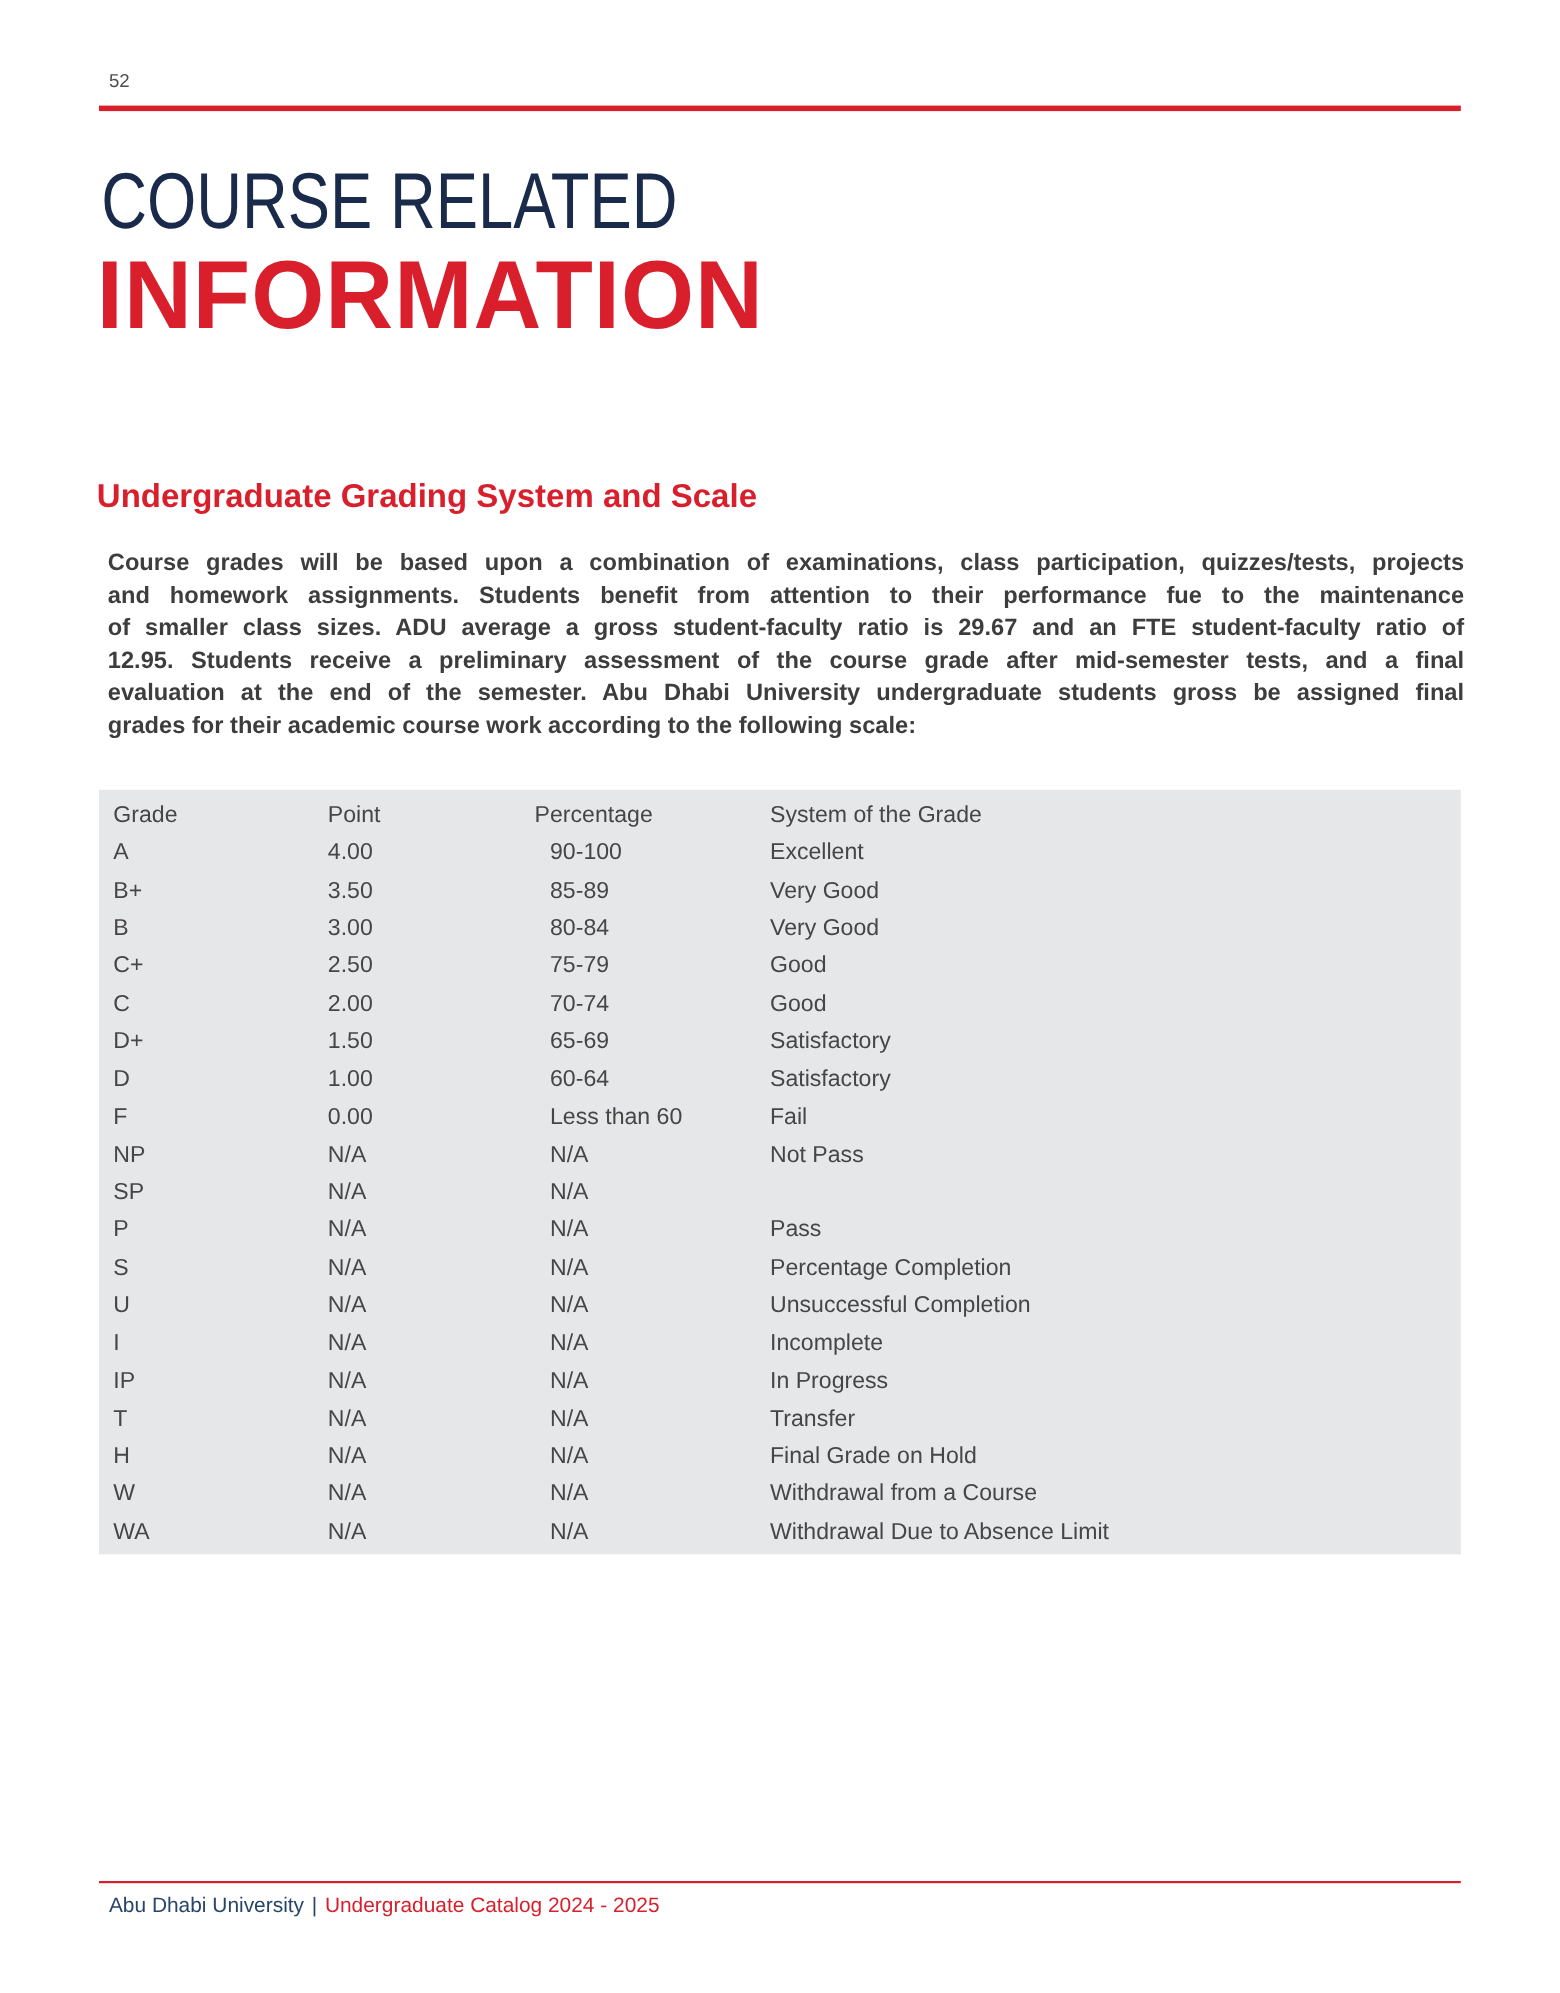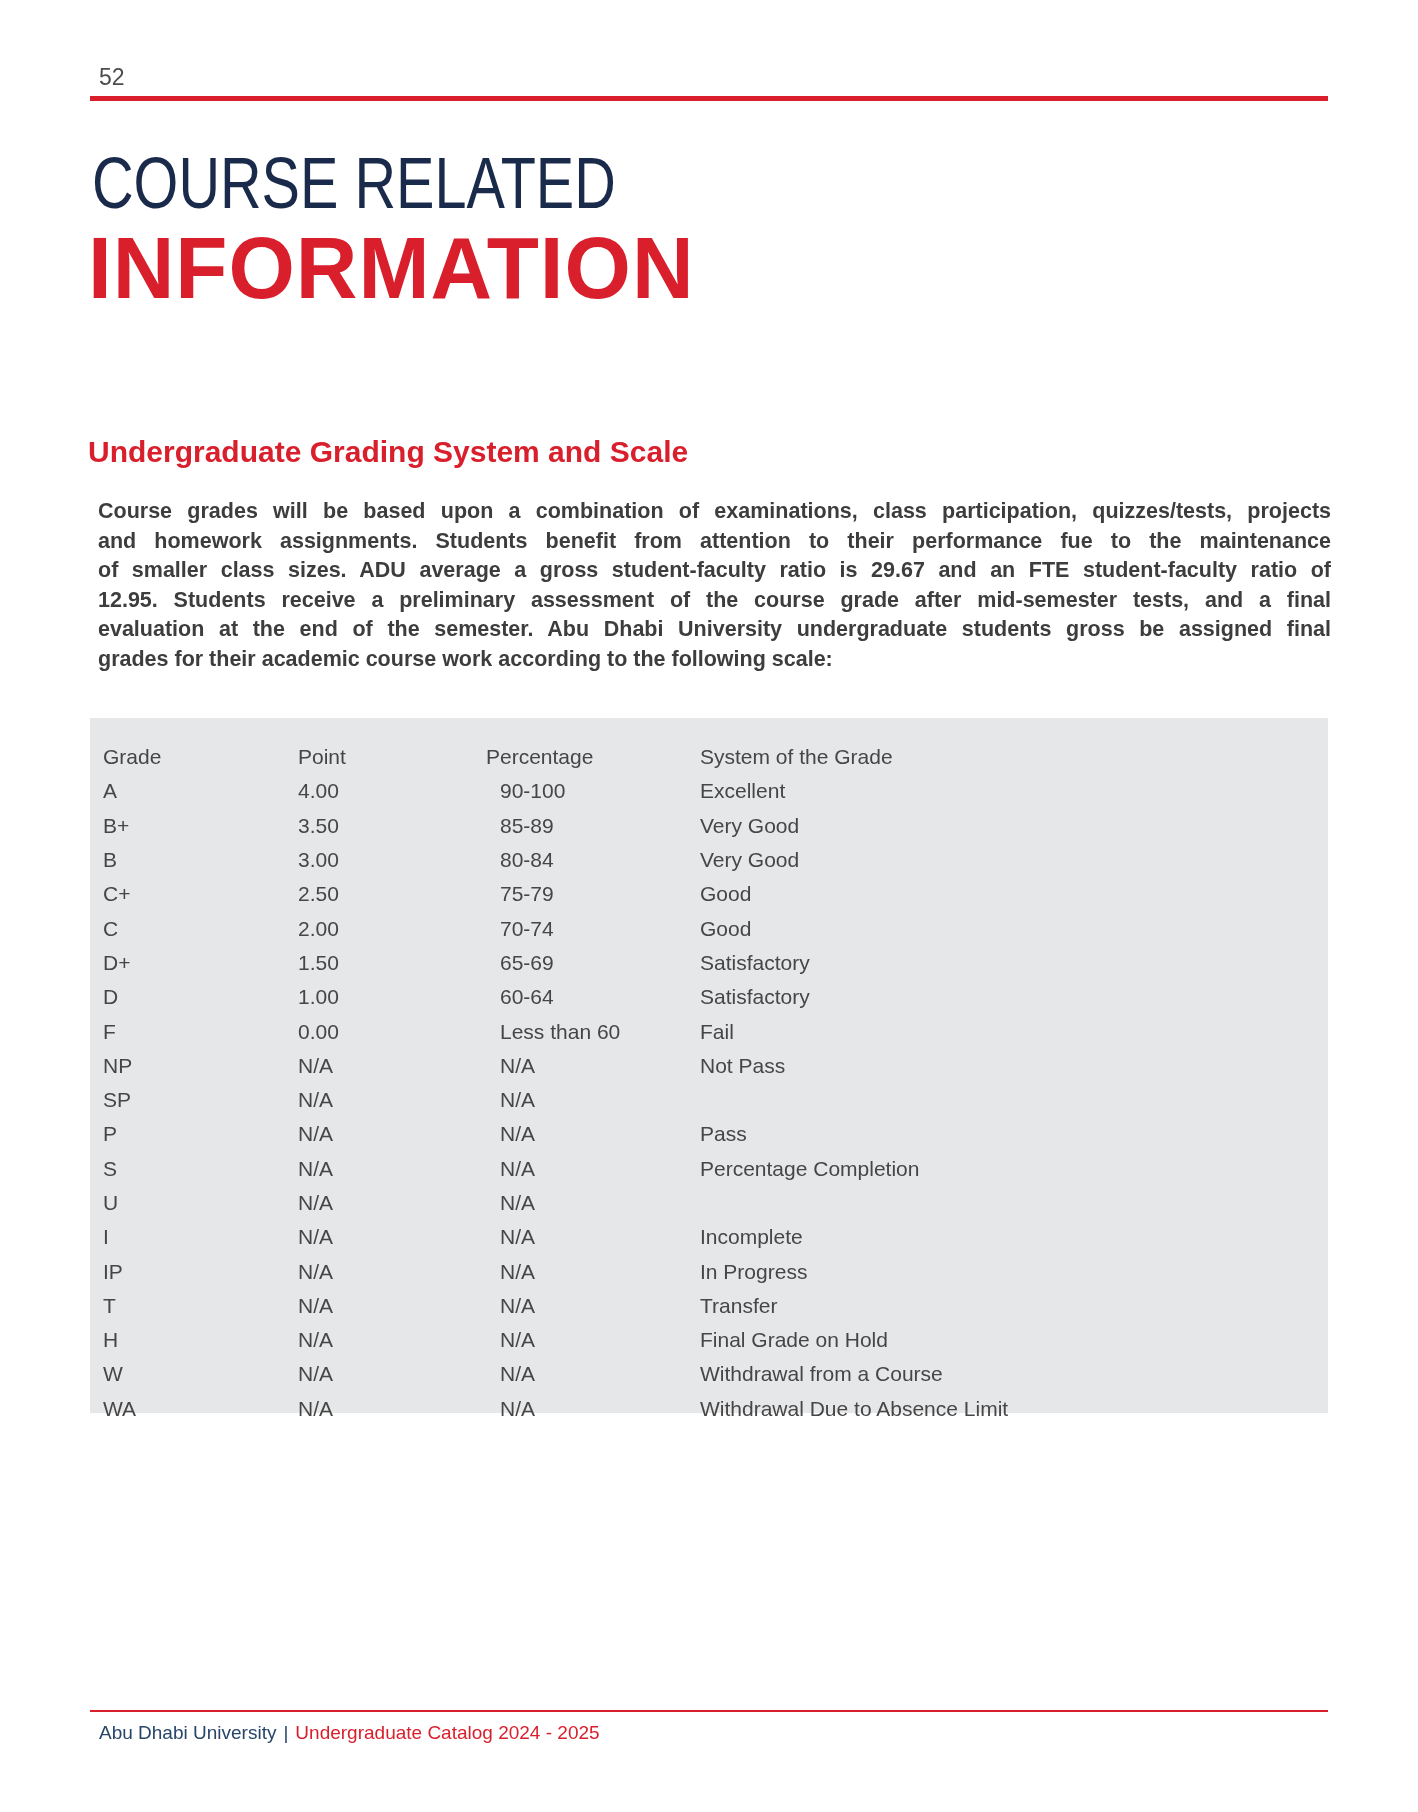--- a/index.html
+++ b/index.html
@@ -6,21 +6,21 @@
   html,body { background:#ffffff; }
   body {
     width:1418px; height:1812px;
     font-family:"Liberation Sans", sans-serif;
     position:relative;
     overflow:hidden;
   }
 
   .page-number {
     position:absolute; left:99px; top:64px;
-    font-size:23px; color:#4d4d4d;
+    font-size:17px; color:#4d4d4d;
   }
   .top-rule {
     position:absolute; left:90px; top:96px;
     width:1238px; height:5px; background:var(--red);
   }
 
   .title-line1 {
     position:absolute; left:92px; top:147px;
     font-size:72px; font-weight:400; line-height:1;
     color:var(--navy); white-space:nowrap;
@@ -43,21 +43,21 @@
     position:absolute; left:98px; top:497px; width:1233px;
     font-size:21.5px; line-height:29.6px; color:var(--body-text);font-weight:bold;
   }
   .pline { text-align:justify; text-align-last:justify; }
   .pline.last { text-align-last:left; }
 
   .gtable {
     position:absolute; left:90px; top:718px;
     width:1238px; height:695px;
     background:var(--table-bg);
-    padding-top:22px;
+    padding-top:6px;
     font-size:21px; color:#464646;
   }
   .trow {
     display:grid;
     grid-template-columns:195px 202px 200px 1fr;
     height:34.3px; align-items:center;
     padding-left:13px;
   }
   .tcell { white-space:nowrap; }
   .hdr2 { margin-left:-14px; }
@@ -172,20 +172,21 @@
         <div class="trow">
           <div class="tcell">S</div>
           <div class="tcell">N/A</div>
           <div class="tcell">N/A</div>
           <div class="tcell">Percentage Completion</div>
         </div>
         <div class="trow">
           <div class="tcell">U</div>
           <div class="tcell">N/A</div>
           <div class="tcell">N/A</div>
+          <div class="tcell">Unsuccessful Completion</div>
         </div>
         <div class="trow">
           <div class="tcell">I</div>
           <div class="tcell">N/A</div>
           <div class="tcell">N/A</div>
           <div class="tcell">Incomplete</div>
         </div>
         <div class="trow">
           <div class="tcell">IP</div>
           <div class="tcell">N/A</div>

